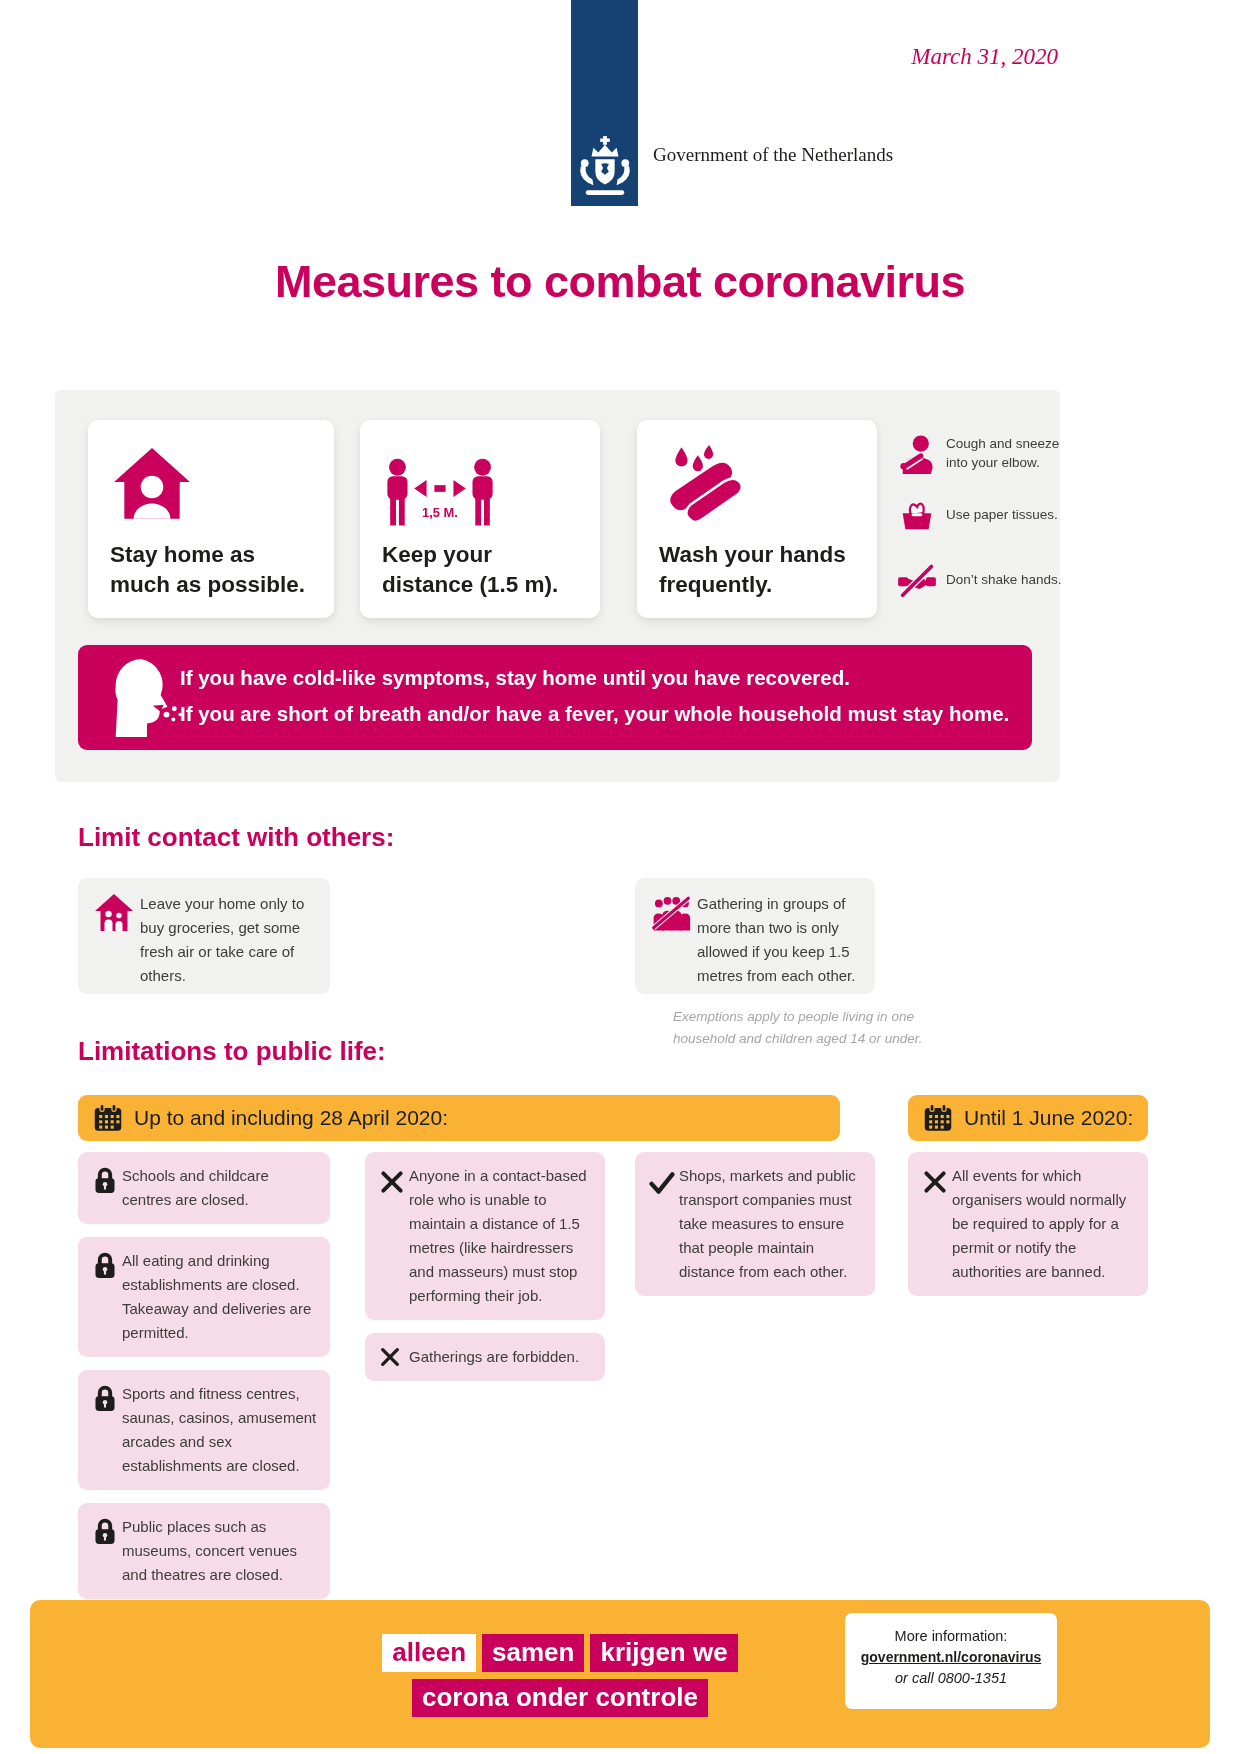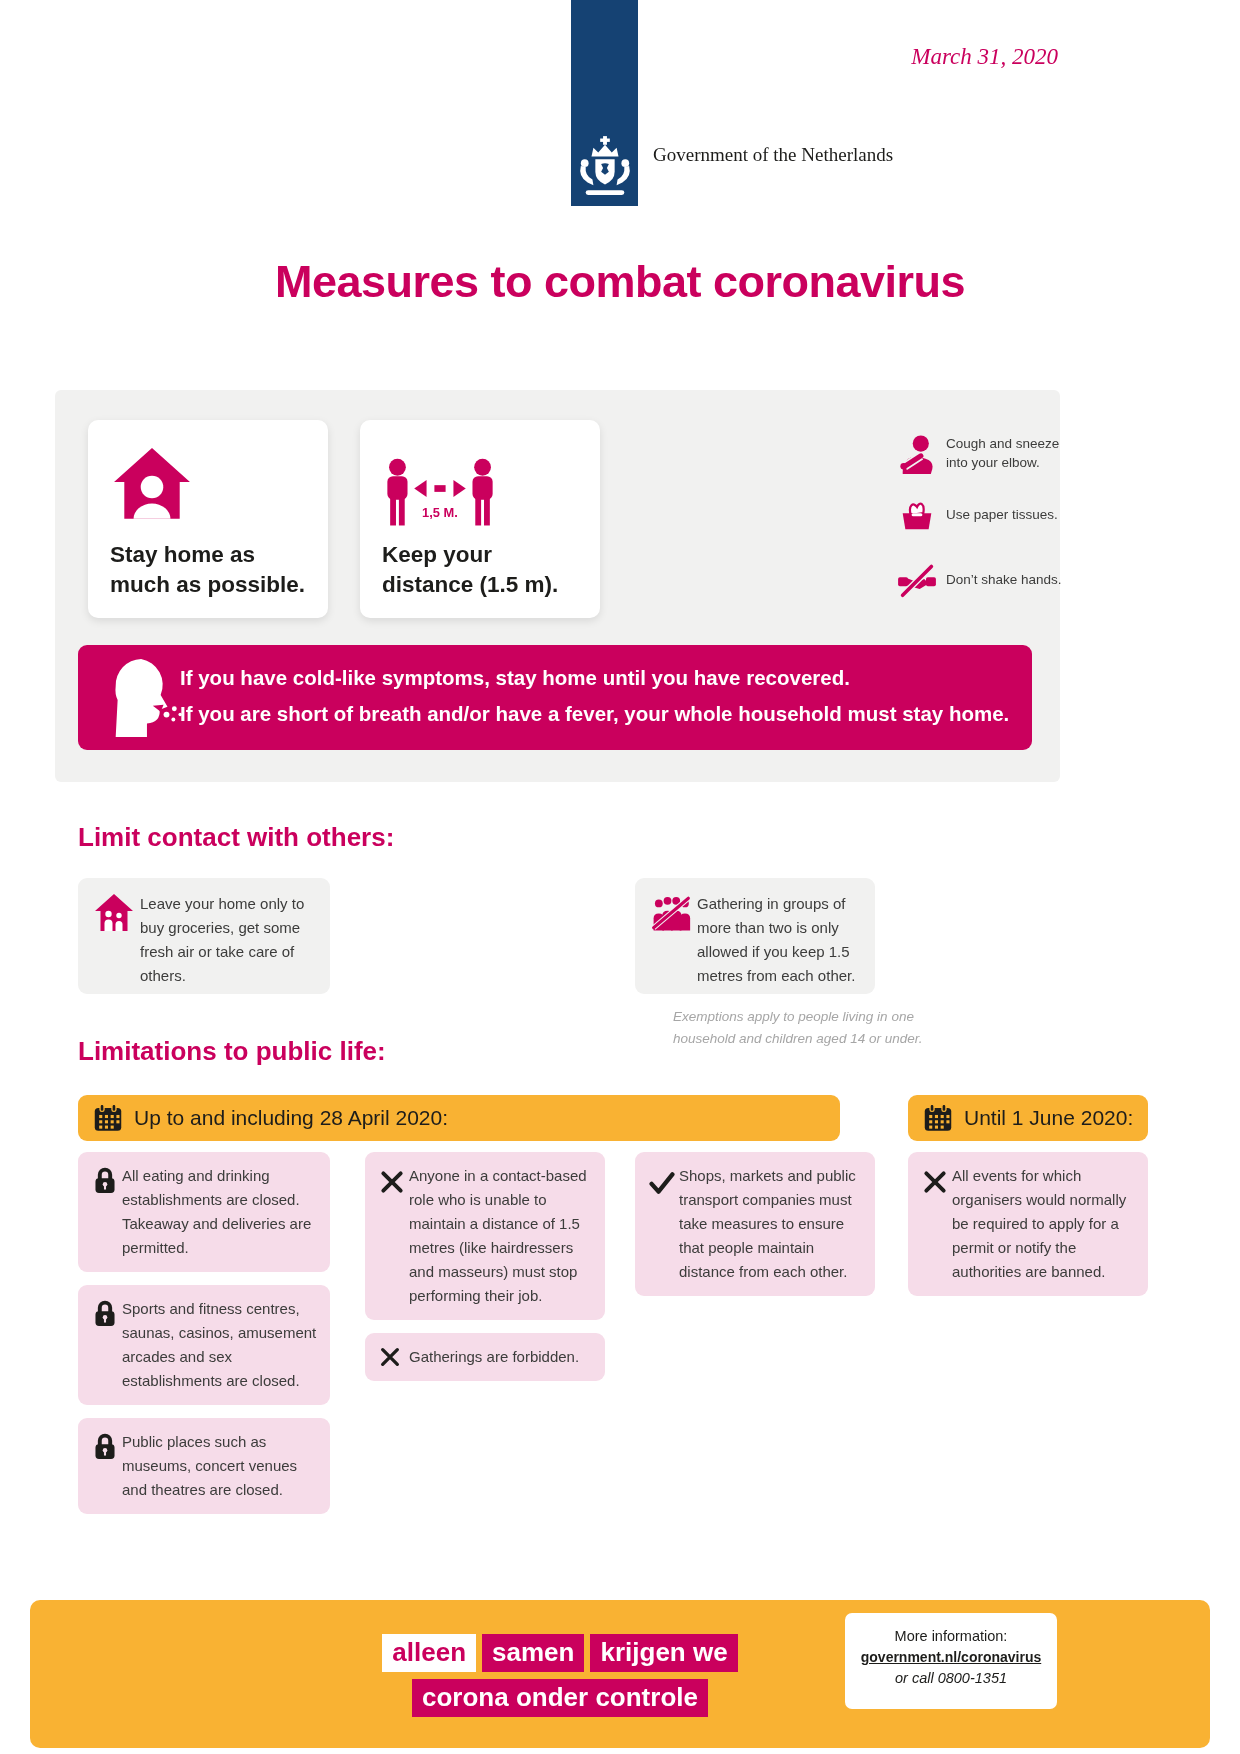--- a/index.html
+++ b/index.html
@@ -101,21 +101,21 @@
         <rect x="9" y="56" width="40" height="5" rx="2.5"></rect>
       </g>
       <path d="M25 29 q4-2 8 0 l-2 4 2 4-4 3-4-3 2-4z" fill="#154273"></path>
     </svg>
   </div>
   <div class="abs govtext">Government of the Netherlands</div>
   <div class="abs title">Measures to combat coronavirus</div>
 
   <div class="abs panel"></div>
 
-  <div class="abs card" style="left:88px;">
+  <div class="abs card" style="left:88px;padding-left:6px;">
     <svg class="cicon" viewBox="0 0 78 78" width="80" height="80">
       <path class="pf" d="M39 3 76 36 66 36 66 72 12 72 12 36 2 36Z"></path>
       <circle class="wf" cx="39" cy="41" r="11"></circle>
       <path class="wf" d="M21 72 a18 15 0 0 1 36 0Z"></path>
     </svg>
     <div class="clabel">Stay home as
 much as possible.</div>
   </div>
 
   <div class="abs card" style="left:360px;">
@@ -132,20 +132,33 @@
         <polygon points="27,27 38,19.5 38,34.5"></polygon>
         <polygon points="73,27 62,19.5 62,34.5"></polygon>
         <rect x="45" y="24" width="10" height="6"></rect>
       </g>
       <text x="50" y="52" text-anchor="middle" font-size="11.5" font-weight="bold" class="pf">1,5 M.</text>
     </svg>
     <div class="clabel">Keep your
 distance (1.5 m).</div>
   </div>
 
+  <div class="abs card" style="left:637px;">
+    <svg class="cicon" viewBox="0 0 88 78" width="90" height="80">
+      <g class="pf">
+        <path d="M20 2 q6 9 6 13 a6 6 0 1 1-12 0 q0-4 6-13z"></path>
+        <path d="M36 10 q5 7 5 10.5 a5 5 0 1 1-10 0 q0-3.5 5-10.5z"></path>
+        <path d="M47 0 q4 6 4 9 a4.5 4.5 0 1 1-9 0 q0-3 5-9z"></path>
+        <path d="M14 62 q-10-8 0-17 l36-24 q12-8 18 1 5 8-6 15 L26 61 q-7 5-12 1z"></path>
+        <path d="M30 74 q-10-7-1-16 l32-22 q11-7 17 1 4 8-7 14 L41 72 q-7 5-11 2z" stroke="#fff" stroke-width="2.5"></path>
+      </g>
+    </svg>
+    <div class="clabel">Wash your hands
+frequently.</div>
+  </div>
 
   <div class="abs hygrow" style="top:434px;">
     <svg class="hicon" viewBox="0 0 40 42">
       <g class="pf">
         <circle cx="24" cy="10" r="8.5"></circle>
         <path d="M5 42 q-1-17 14-19 l10 3 q9 3 7 11 l-2 7z"></path>
         <line x1="7" y1="34" x2="24" y2="23" stroke="#f1f1f0" stroke-width="9"></line>
         <line x1="7" y1="34" x2="24" y2="23" class="ps" stroke-width="5.5" stroke-linecap="round"></line>
         <circle cx="6" cy="34" r="3.5"></circle>
       </g>
@@ -273,20 +286,29 @@
   </div>
 
   <div class="abs pcol" style="left:78px;width:252px;">
     <div class="pbox">
       <svg class="picon" viewBox="0 0 30 34">
         <path d="M9 16 v-5 a6 6 0 0 1 12 0 v5" fill="none" class="bs" stroke-width="4.5"></path>
         <rect class="bf" x="4" y="15" width="22" height="17" rx="4"></rect>
         <circle cx="15" cy="22" r="2.6" fill="#f6dce9"></circle>
           <rect x="13.8" y="22" width="2.4" height="6" fill="#f6dce9"></rect>
       </svg>
+      <div class="ptxt">Schools and childcare centres are closed.</div>
+    </div>
+    <div class="pbox">
+      <svg class="picon" viewBox="0 0 30 34">
+        <path d="M9 16 v-5 a6 6 0 0 1 12 0 v5" fill="none" class="bs" stroke-width="4.5"></path>
+        <rect class="bf" x="4" y="15" width="22" height="17" rx="4"></rect>
+        <circle cx="15" cy="22" r="2.6" fill="#f6dce9"></circle>
+          <rect x="13.8" y="22" width="2.4" height="6" fill="#f6dce9"></rect>
+      </svg>
       <div class="ptxt">All eating and drinking establishments are closed. Takeaway and deliveries are permitted.</div>
     </div>
     <div class="pbox">
       <svg class="picon" viewBox="0 0 30 34">
         <path d="M9 16 v-5 a6 6 0 0 1 12 0 v5" fill="none" class="bs" stroke-width="4.5"></path>
         <rect class="bf" x="4" y="15" width="22" height="17" rx="4"></rect>
         <circle cx="15" cy="22" r="2.6" fill="#f6dce9"></circle>
           <rect x="13.8" y="22" width="2.4" height="6" fill="#f6dce9"></rect>
       </svg>
       <div class="ptxt">Sports and fitness centres, saunas, casinos, amusement arcades and sex establishments are closed.</div>

